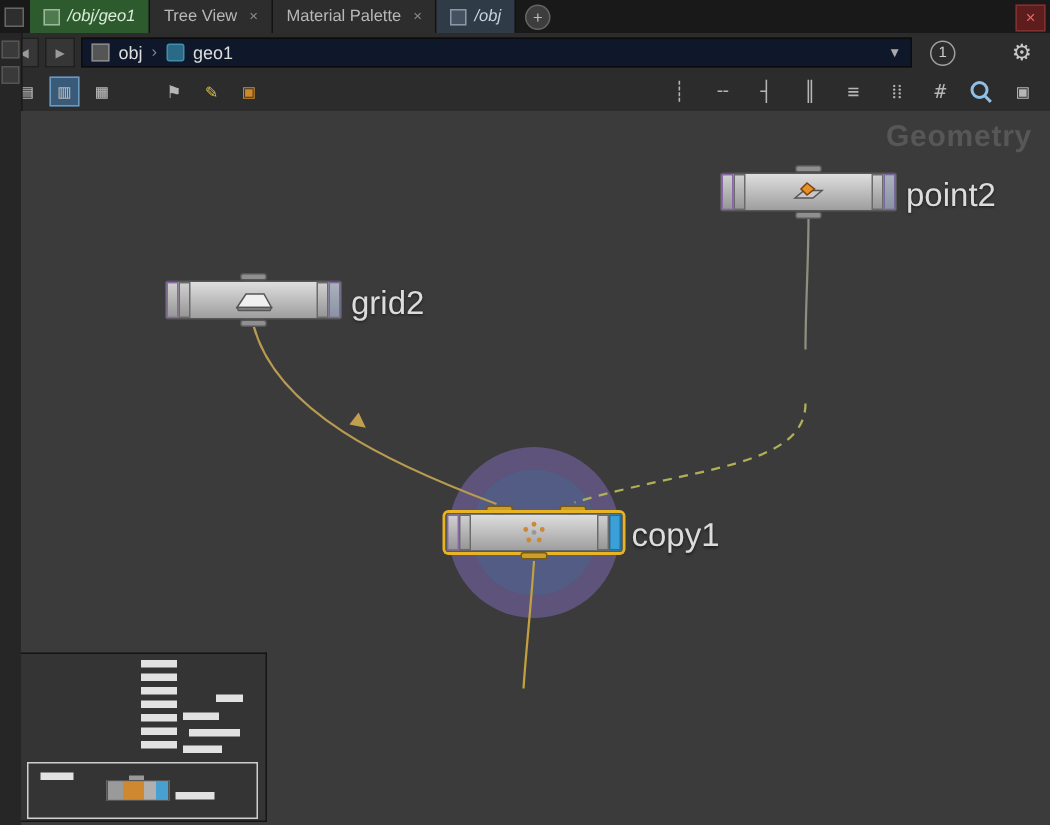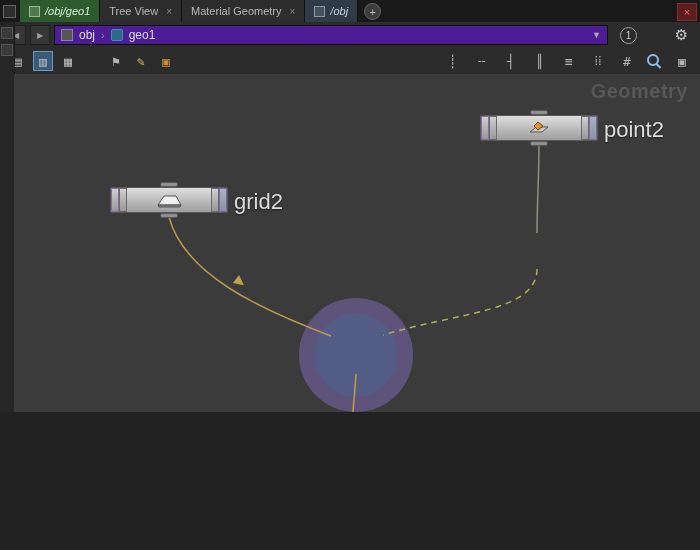--- a/index.html
+++ b/index.html
@@ -1,16 +1,16 @@
 <!DOCTYPE html>
 <html><head>
 <meta charset="utf-8">
 <style>
   html,body{margin:0;padding:0;background:#222;}
-  .app{position:relative;width:700px;height:412px;background:#3b3b3b;
+  .app{position:relative;width:700px;height:550px;background:#3b3b3b;
        font-family:"Liberation Sans",sans-serif;overflow:hidden;user-select:none;}
 
   
   .tabbar{position:absolute;left:0;top:0;right:0;height:22px;background:#191919;
           display:flex;align-items:stretch;}
   .paneicon{width:11px;height:11px;margin:5px 4px 0 3px;border:1px solid #666;background:#2e2e2e;}
   .tab{display:flex;align-items:center;gap:5px;padding:0 9px;font-size:11px;color:#b8b8b8;
        background:#2d2d2d;border-right:1px solid #121212;white-space:nowrap;}
   .tab.active{background:#2e5b2e;color:#d9ecd9;font-style:italic;}
   .tab.objtab{background:#2f3b47;color:#c8d2dc;font-style:italic;}
@@ -20,21 +20,21 @@
   .newtab{width:15px;height:15px;border-radius:50%;background:#3d3d3d;color:#bbb;border:1px solid #666;
           display:flex;align-items:center;justify-content:center;font-size:11px;margin:3px 0 0 6px;}
   .winclose{margin-left:auto;width:18px;height:16px;margin-top:3px;margin-right:3px;background:#5d1d1d;
             border:1px solid #803030;color:#e66;display:flex;align-items:center;justify-content:center;font-size:11px;}
 
   
   .navbar{position:absolute;left:0;top:22px;right:0;height:26px;background:#2c2c2c;
           border-bottom:1px solid #181818;display:flex;align-items:center;padding:0 6px;gap:4px;}
   .navbtn{width:18px;height:18px;background:#363636;border:1px solid #1f1f1f;color:#9a9a9a;
           font-size:8px;display:flex;align-items:center;justify-content:center;}
-  .pathbox{flex:1;max-width:540px;height:18px;background:#4c1d95;border:1px solid #0c0c0c;
+  .pathbox{flex:1;max-width:540px;height:18px;background:#0f172a;border:1px solid #0c0c0c;
            display:flex;align-items:center;padding:0 6px;gap:6px;color:#ddd;font-size:12px;}
   .picon{width:10px;height:10px;border:1px solid #888;background:#555;}
   .picon.geo{border-color:#3f8fae;background:#2a6a86;border-radius:2px;}
   .psep{color:#888;font-size:11px;}
   .pspacer{flex:1;}
   .pdrop{color:#aaa;font-size:9px;}
   .badge{width:15px;height:15px;border:1px solid #a0a0a0;border-radius:50%;color:#ccc;font-size:10px;
          display:flex;align-items:center;justify-content:center;margin-left:8px;}
   .gear{margin-left:auto;color:#c8c8c8;font-size:15px;margin-right:6px;}
 
@@ -106,21 +106,21 @@
     <div class="paneicon"></div>
     <div class="tab active">
       <span class="ticon"></span>
       <span>/obj/geo1</span>
     </div>
     <div class="tab">
       <span>Tree View</span>
       <span class="tclose">×</span>
     </div>
     <div class="tab">
-      <span>Material Geometry</span>
+      <span>Material Palette</span>
       <span class="tclose">×</span>
     </div>
     <div class="tab objtab">
       <span class="ticon gray"></span>
       <span>/obj</span>
     </div>
     <div class="newtab">+</div>
     <div class="winclose">×</div>
   </div>
 
@@ -211,20 +211,42 @@
           <polygon points="4,13 27,13 26,15 5,15" fill="#888" stroke="#555"></polygon>
             </svg>
         </div>
         <div class="fl gray"></div>
         <div class="fl dim"></div>
       </div>
       <div class="conn bot"></div>
       <div class="nlabel">grid2</div>
     </div>
 
+    <div class="node selected" style="left:283px;top:263px">
+      <div class="conn top arrow" style="left:27px"></div>
+      <div class="conn top arrow" style="left:76px"></div>
+      <div class="nbody">
+        <div class="fl purple"></div>
+        <div class="fl gray"></div>
+        <div class="nicon">
+          <svg width="22" height="18">
+              <circle cx="11" cy="9" r="1.6" fill="#999"></circle>
+          <circle cx="11" cy="3.5" r="1.6" fill="#cc8833"></circle>
+              <circle cx="16.5" cy="7" r="1.6" fill="#cc8833"></circle>
+          <circle cx="14.5" cy="14" r="1.6" fill="#cc8833"></circle>
+              <circle cx="7.5" cy="14" r="1.6" fill="#cc8833"></circle>
+          <circle cx="5.5" cy="7" r="1.6" fill="#cc8833"></circle>
+            </svg>
+        </div>
+        <div class="fl gray"></div>
+        <div class="fl disp"></div>
+      </div>
+      <div class="conn bot"></div>
+      <div class="nlabel">copy1</div>
+    </div>
 
 
     <div class="minimap">
       <div class="mbar" style="left:80px;top:4px;width:24px"></div>
       <div class="mbar" style="left:80px;top:13px;width:24px"></div>
       <div class="mbar" style="left:80px;top:22px;width:24px"></div>
       <div class="mbar" style="left:80px;top:31px;width:24px"></div>
       <div class="mbar" style="left:80px;top:40px;width:24px"></div>
       <div class="mbar" style="left:80px;top:49px;width:24px"></div>
       <div class="mbar" style="left:80px;top:58px;width:24px"></div>

